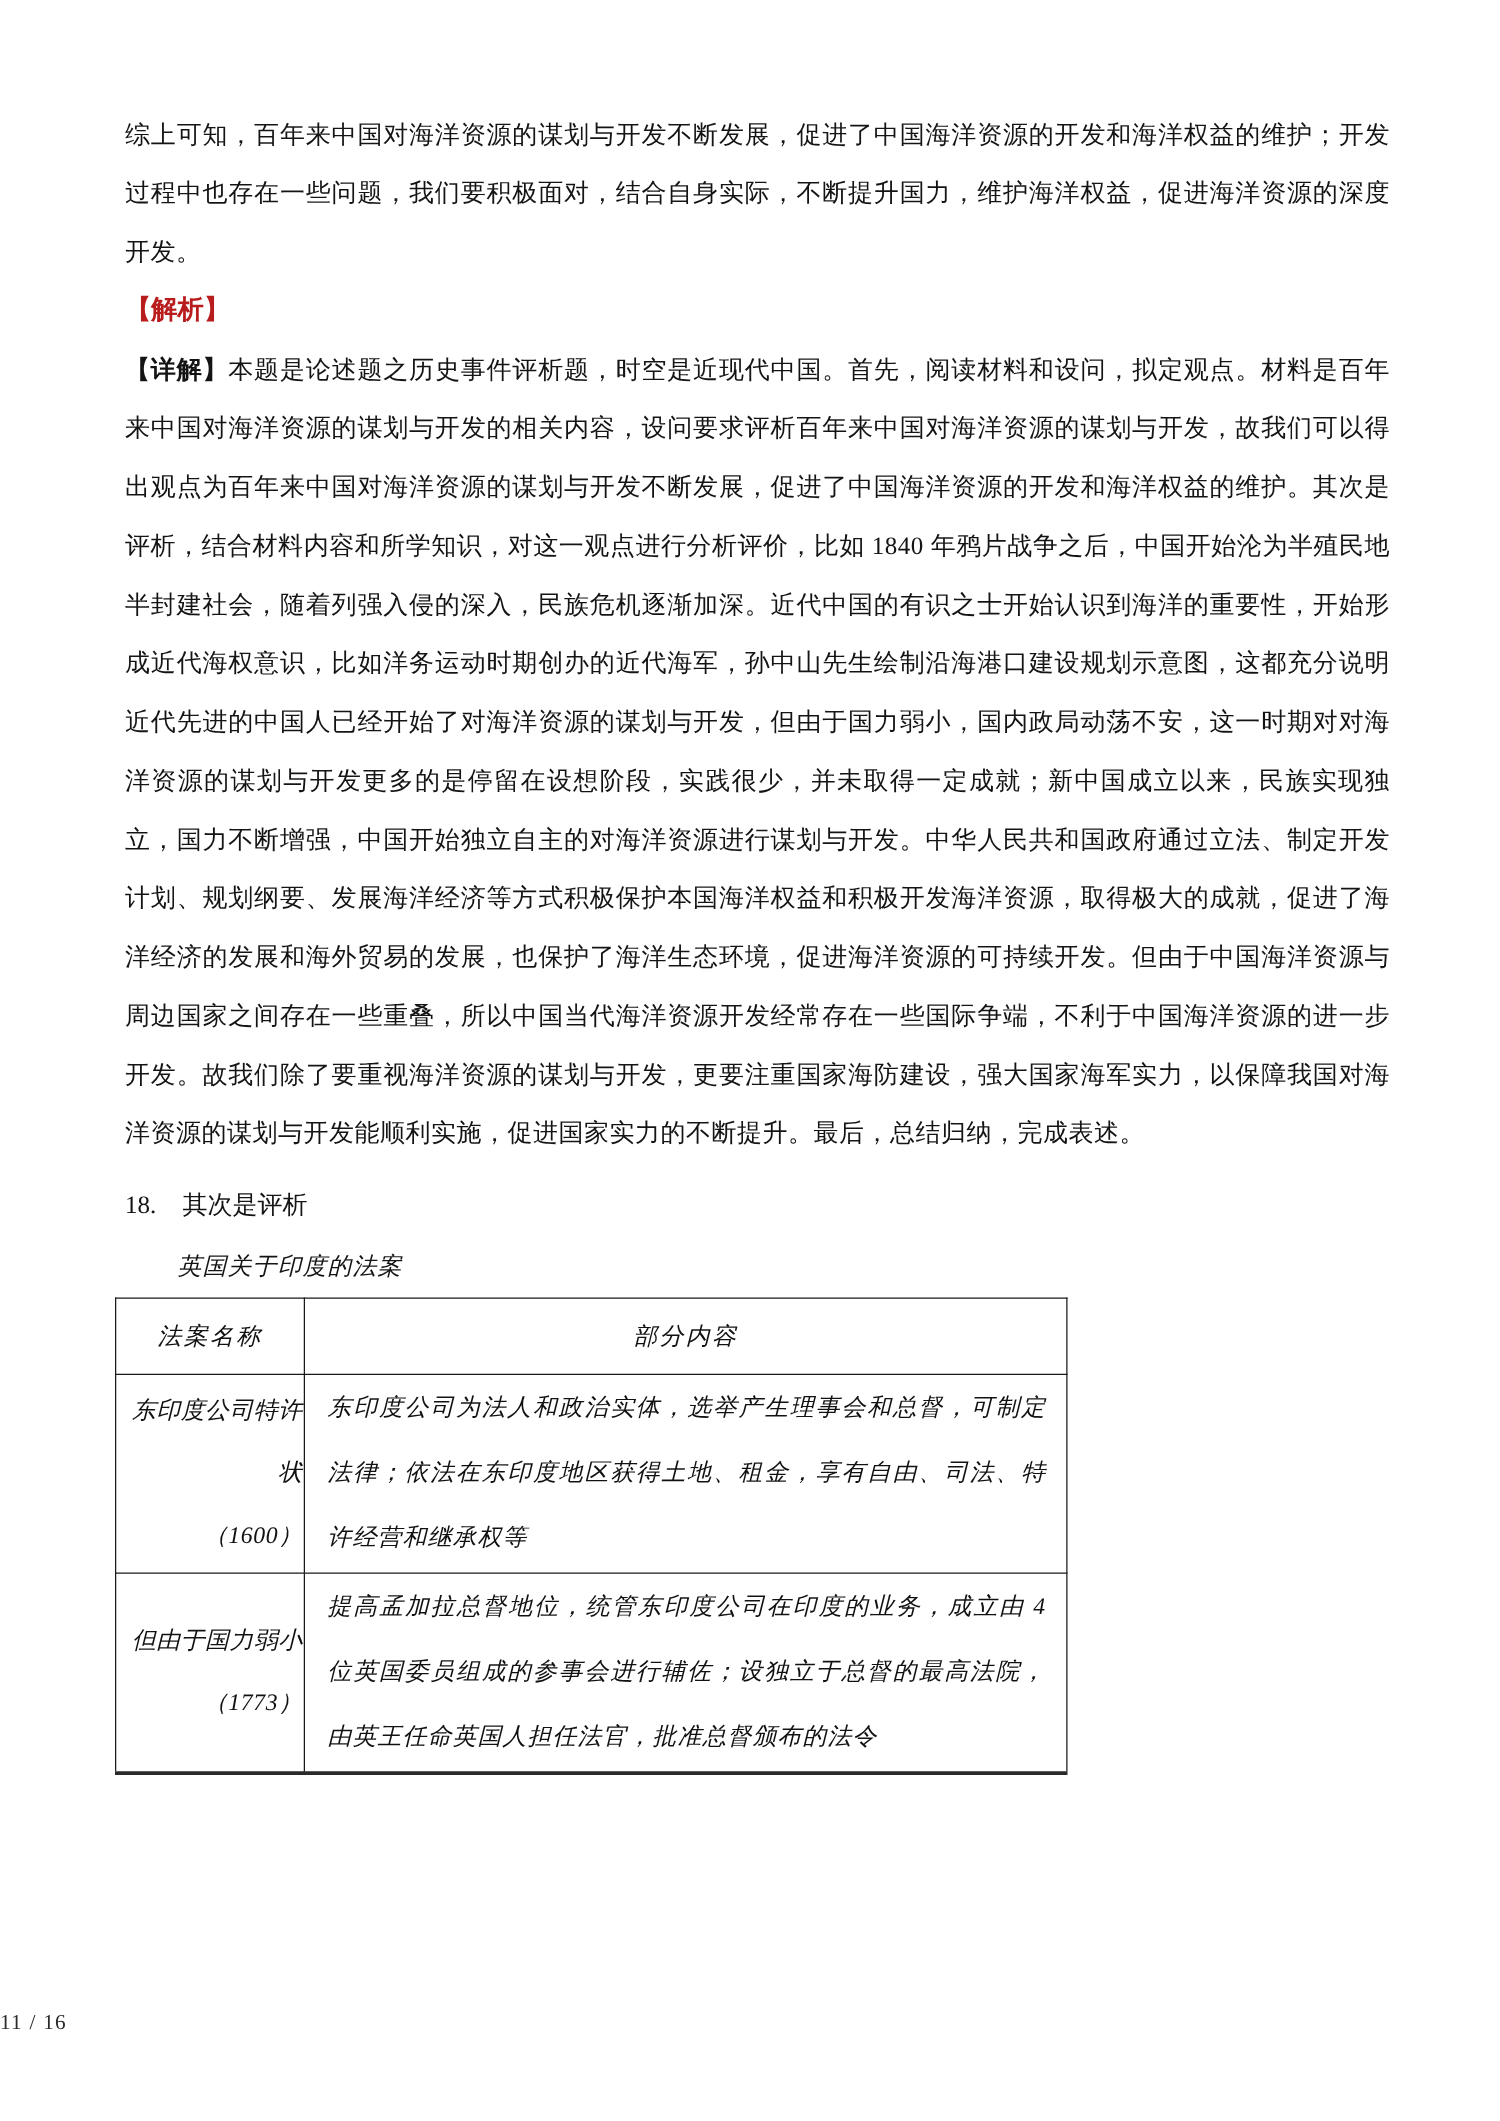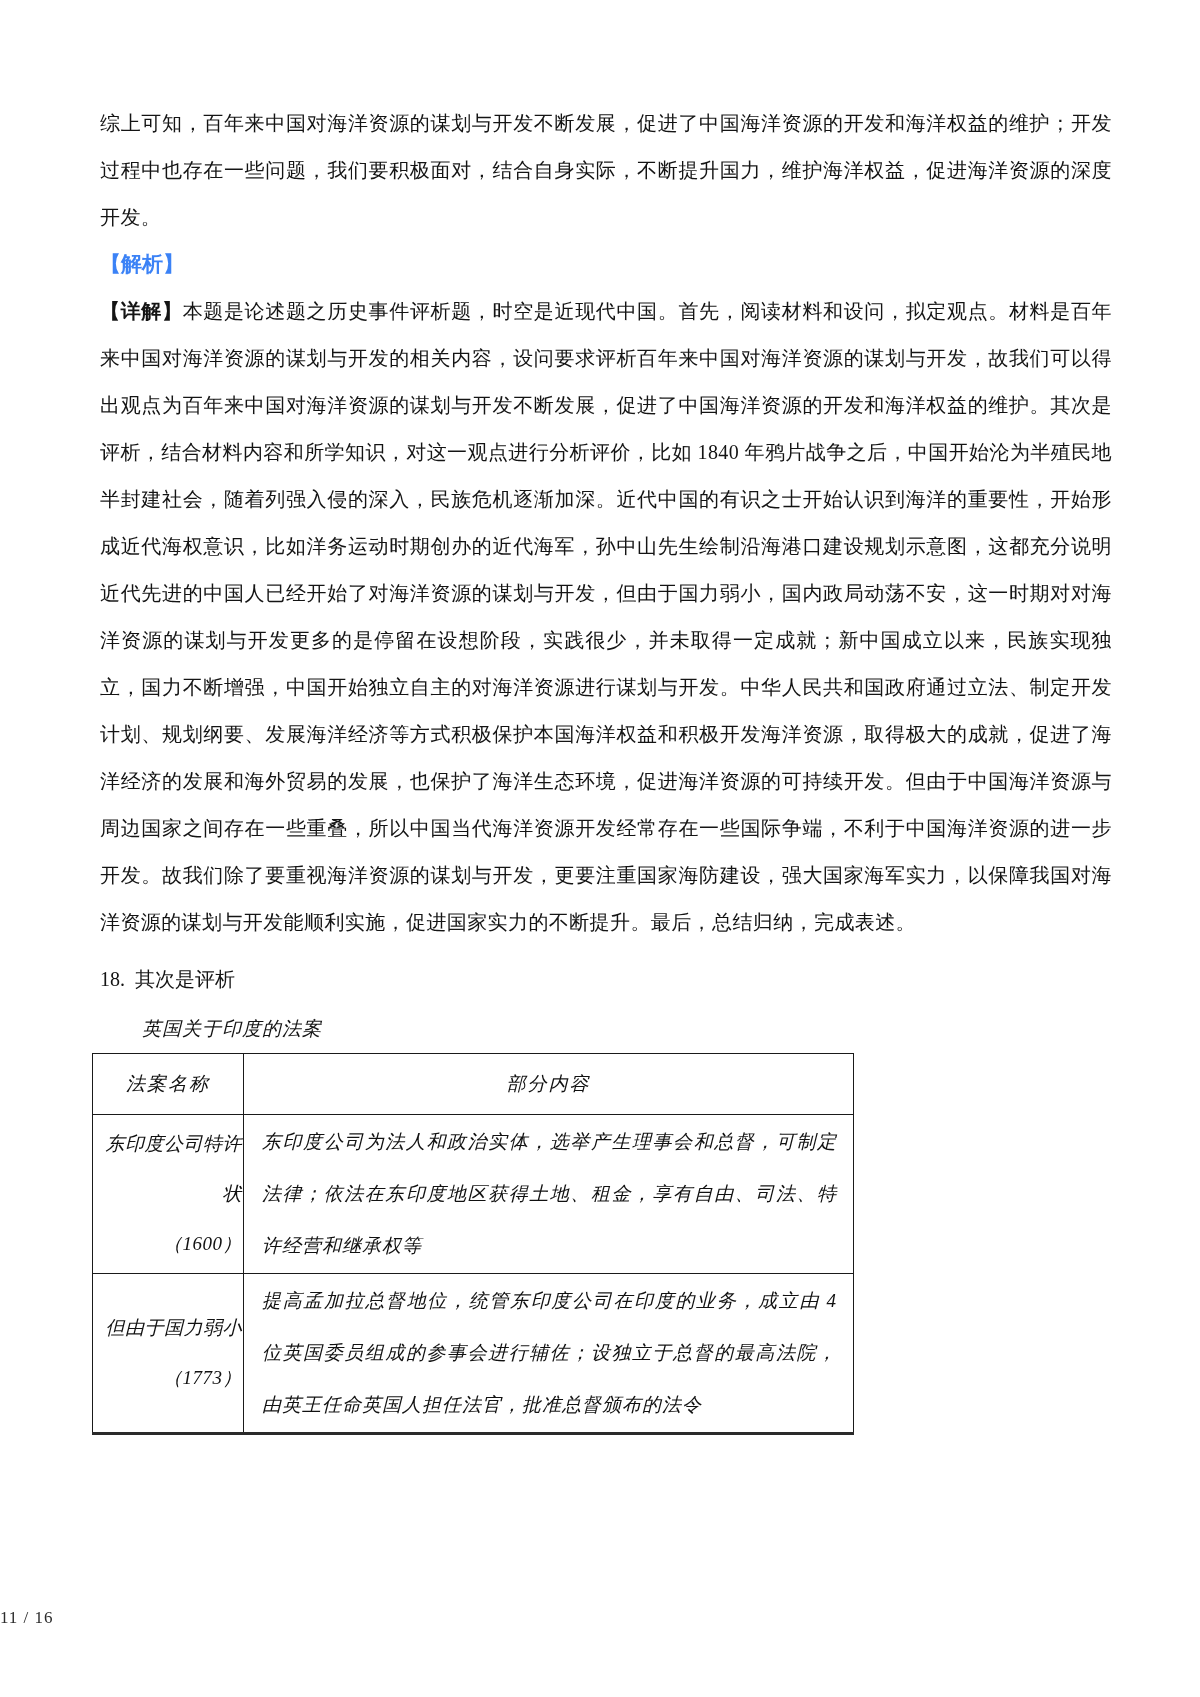--- a/index.html
+++ b/index.html
@@ -6,42 +6,43 @@
   body {
     width: 1200px; height: 1697px;
     background: #ffffff;
     font-family: "Liberation Serif", "DejaVu Serif", serif;
     color: #141414;
     position: relative;
     overflow: hidden;
   }
   .content {
     position: absolute;
-    left: 100px; top: 100px;
+    left: 100px; top: 85px;
     width: 1012px;
   }
   .para {
     font-size: 20px;
     line-height: 47px;
     text-align: justify;
     letter-spacing: 0.4px;
   }
   .jiexi-line {
     font-size: 21px;
     line-height: 47px;
     font-weight: 600;
-    color: #3b82f6;
+    color: #b91c1c;
+    font-family: Liberation Mono, monospace;
   }
   .detail-label { font-weight: 700; letter-spacing: 0.4px; }
   .question-line {
     margin-top: 10px;
     font-size: 20px;
     line-height: 47px;
   }
-  .q-num { margin-right: 10px; }
+  .q-num { margin-right: 21px; }
   .table-caption {
     margin: 6px 0 0 42px;
     font-size: 19px;
     line-height: 40px;
     font-style: italic;
     letter-spacing: 1px;
   }
   table.law-table {
     margin-top: 4px;
     margin-left: -8px;

